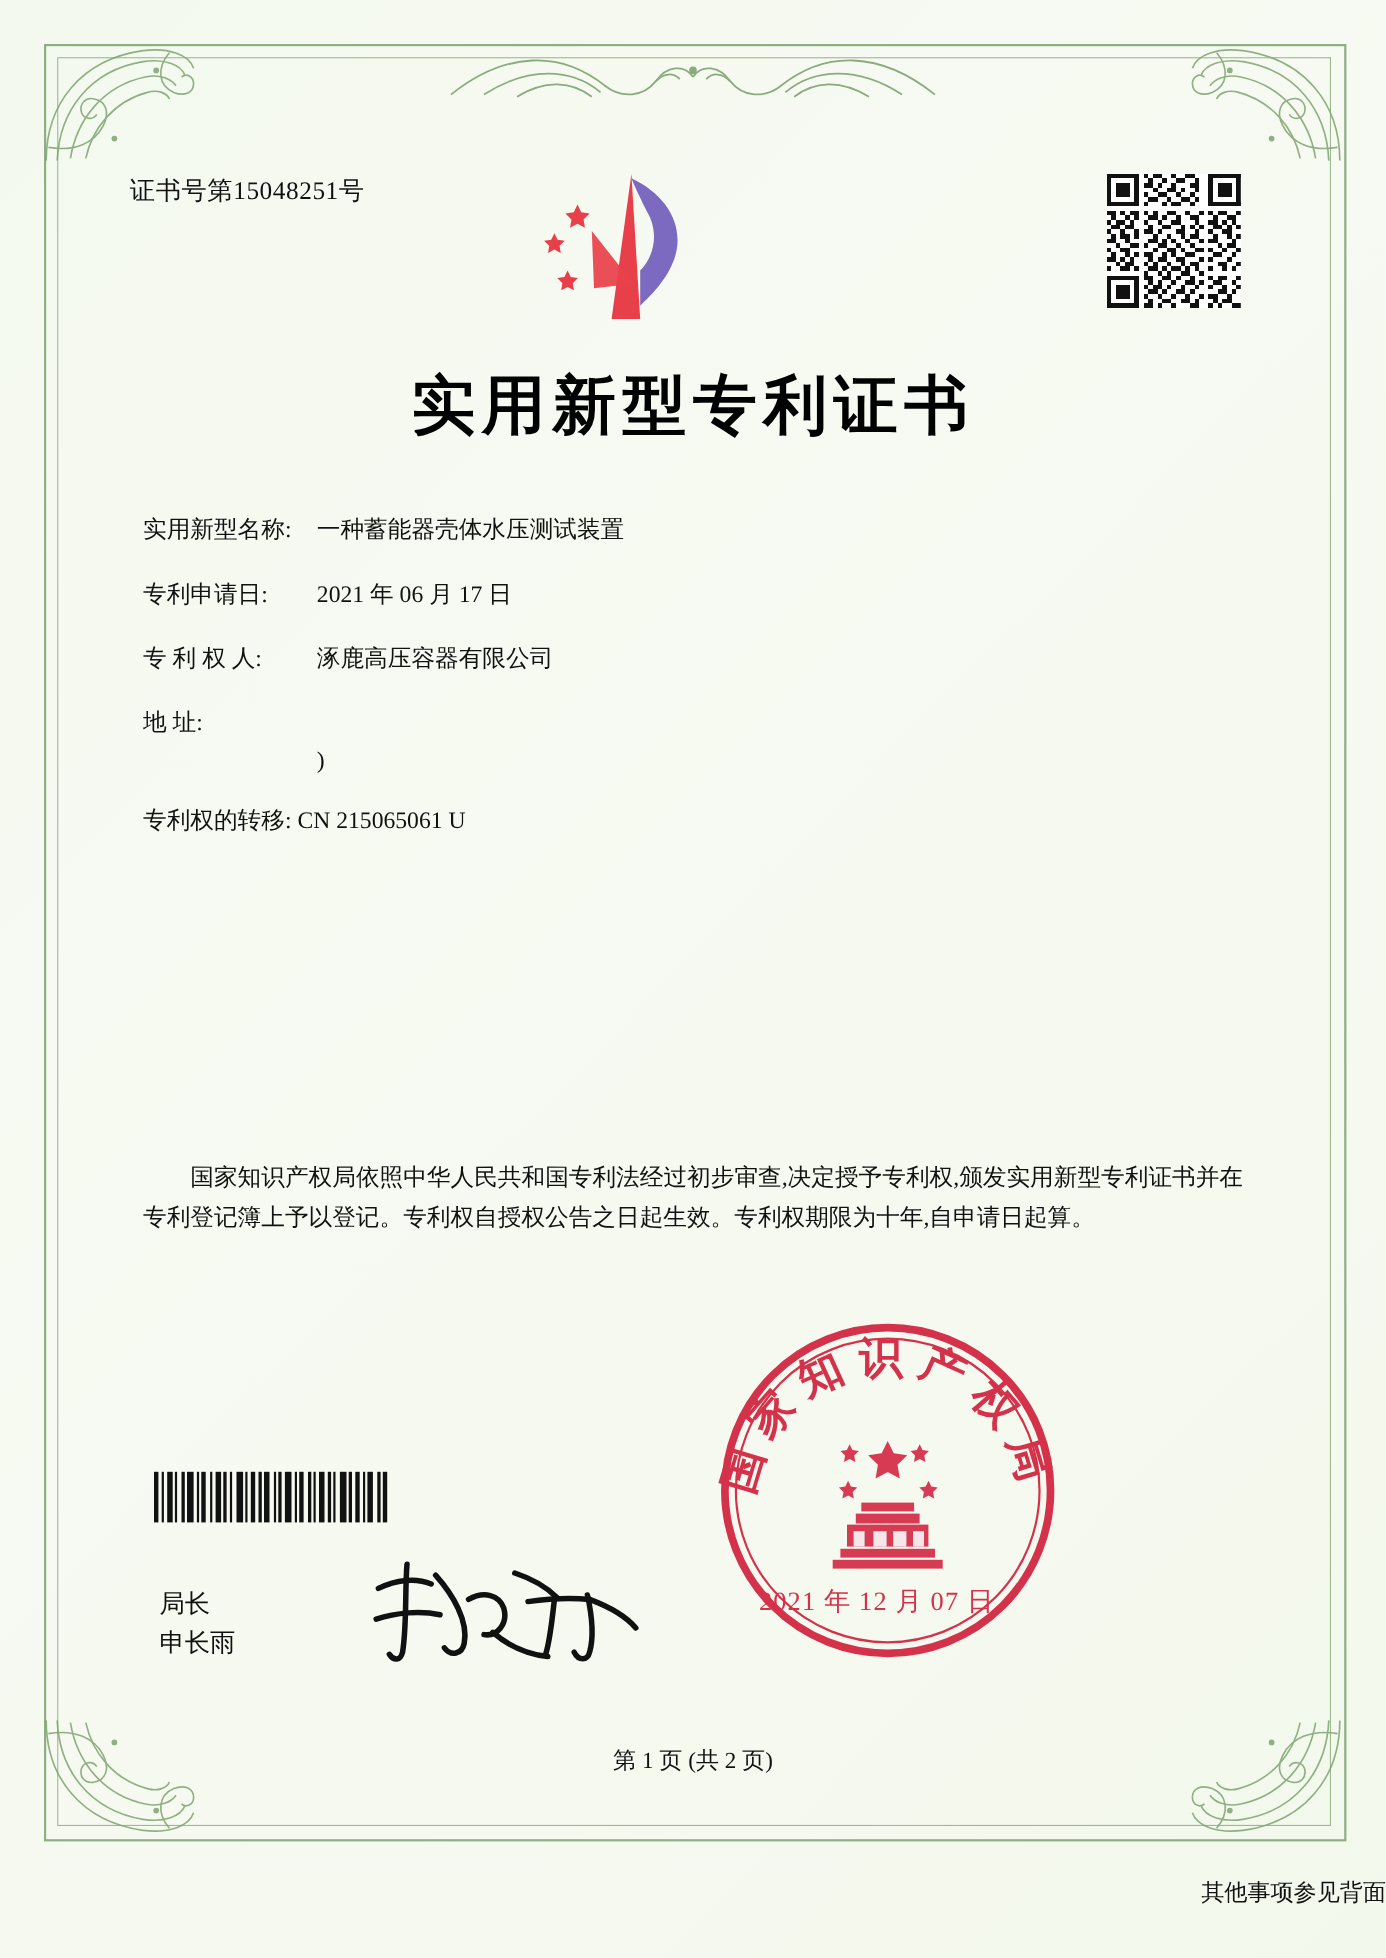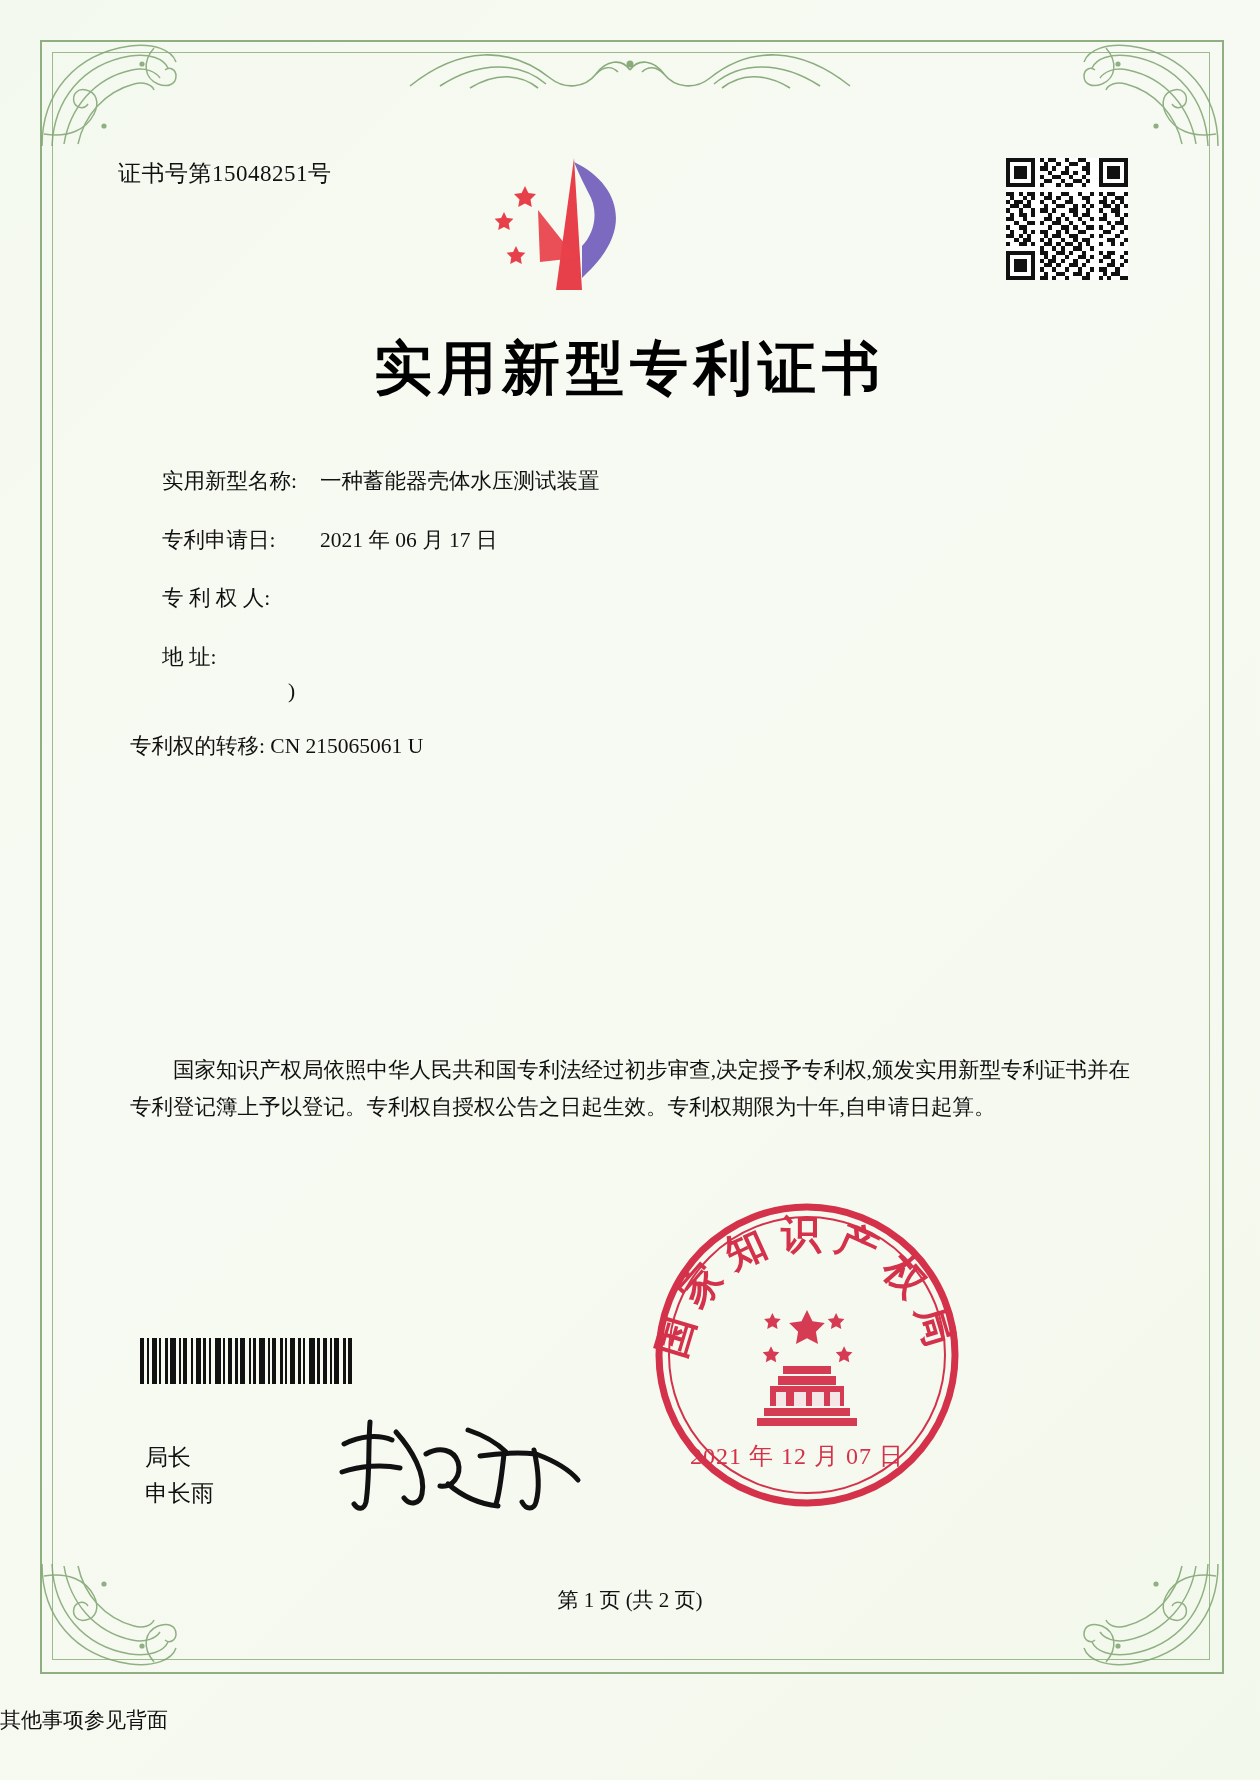--- a/index.html
+++ b/index.html
@@ -103,21 +103,20 @@
   .field {
     display: flex;
     align-items: baseline;
     margin-bottom: 27.5px;
     line-height: 1.45;
   }
   .field .lbl {
     width: 158px;
     flex: 0 0 158px;
     white-space: nowrap;
-    margin-left: 32px;
   }
   .field .val {
     flex: 1;
   }
   .field .val.mono {
     font-family: "Liberation Serif", serif;
     letter-spacing: .6px;
   }
   .field-inline {
     display: flex;
@@ -198,21 +197,21 @@
   .page-no {
     position: absolute;
     left: 0; right: 0; top: 1586px;
     text-align: center;
     font-size: 21px;
     color: #111;
   }
   .back-note {
     position: absolute;
     left: 0; right: 0; top: 1706px;
-    text-align: left;
+    text-align: right;
     font-size: 21px;
     color: #111;
   }
 </style>
 </head>
 <body>
 
 <div class="page">
 
   <div class="border-outer"></div>
@@ -534,20 +533,21 @@
 
 
 
     <div class="field">
       <span class="lbl">专利申请日:</span>
       <span class="val">2021 年 06 月 17 日</span>
     </div>
 
     <div class="field">
       <span class="lbl">专 利 权 人:</span>
+      <span class="val">涿鹿高压容器有限公司</span>
     </div>
 
     <div class="field">
       <span class="lbl">地 址:</span>
     </div>
 
     <div class="addr-cont">)</div>
 
     <div class="field-inline">
       <span class="lbl2">

